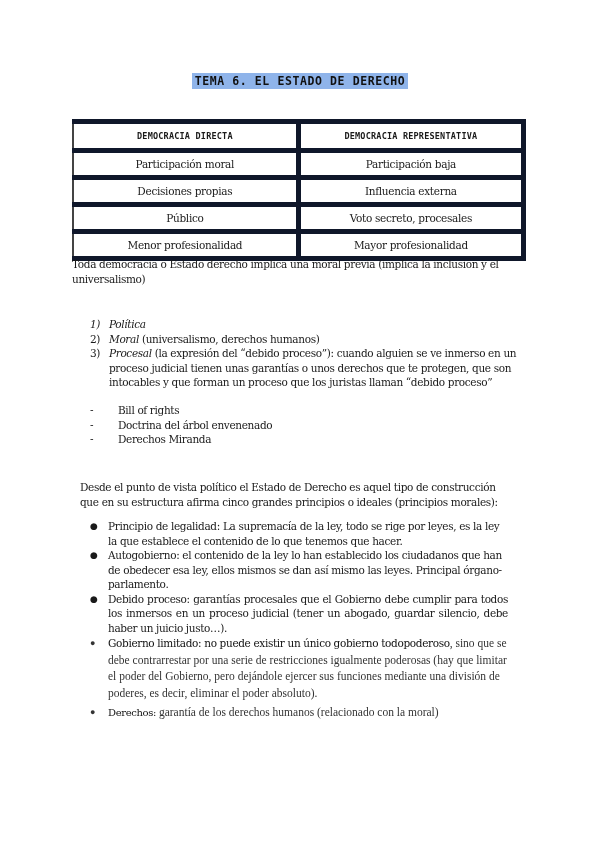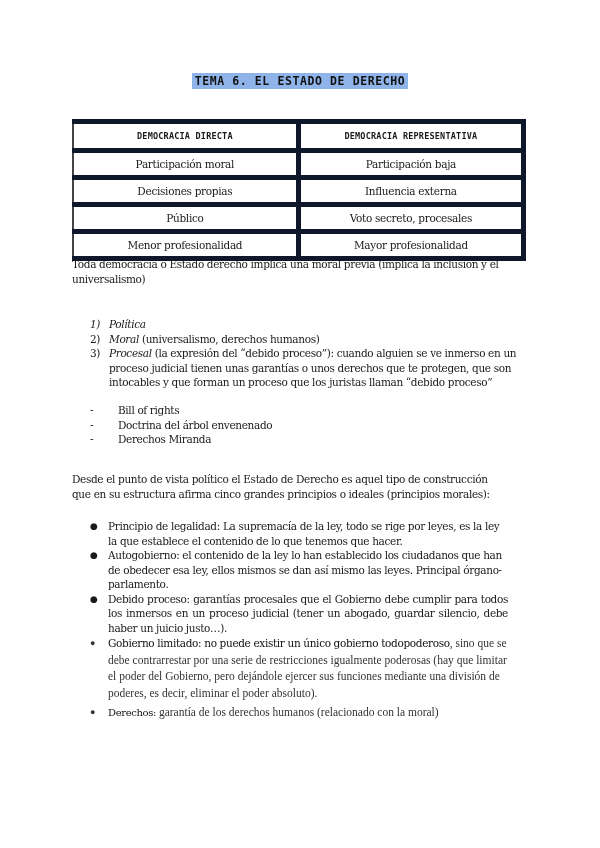--- a/index.html
+++ b/index.html
@@ -204,21 +204,21 @@
     <div class="dash-item">
       <span class="dash">-</span>
       <span>Doctrina del árbol envenenado</span>
     </div>
     <div class="dash-item">
       <span class="dash">-</span>
       <span>Derechos Miranda</span>
     </div>
   </div>
 
-  <p class="para" style="top:472px; margin:0; width:420px;">Desde el punto de vista político el Estado de Derecho es aquel tipo de construcción que  en su estructura afirma cinco grandes principios o ideales (principios morales):</p>
+  <p class="para" style="top:472px; margin:8px; width:420px;">Desde el punto de vista político el Estado de Derecho es aquel tipo de construcción que  en su estructura afirma cinco grandes principios o ideales (principios morales):</p>
 
   <div class="bullets">
     <div class="bullet">
       <span class="dot">●</span>
       <span>Principio de legalidad:</span><span> La supremacía de la ley, todo se rige por leyes, es la ley la que  establece el contenido de lo que tenemos que hacer.</span>
     </div>
     <div class="bullet">
       <span class="dot">●</span>
       <span>Autogobierno:</span><span> el contenido de la ley lo han establecido los ciudadanos que han de obedecer esa ley, ellos mismos se dan así mismo las leyes. Principal órgano- parlamento.</span>
     </div>

